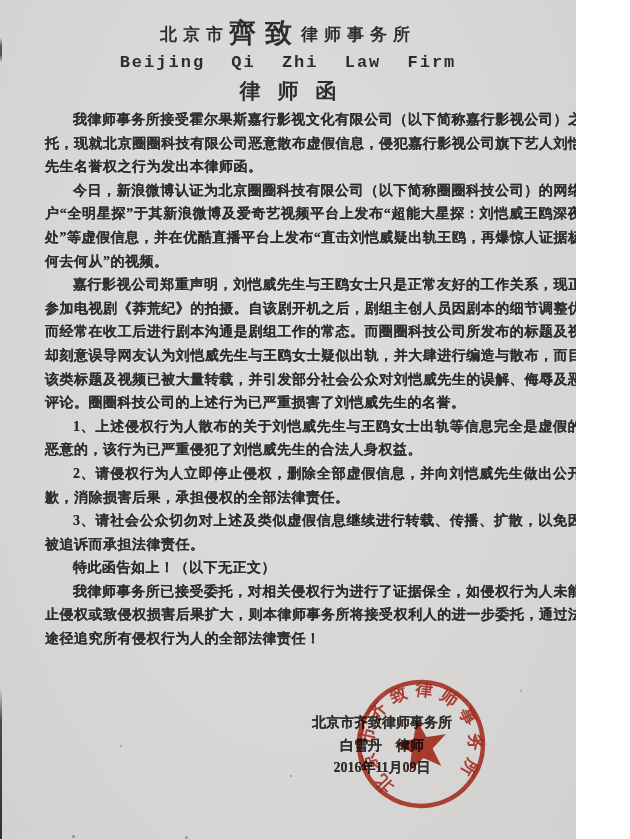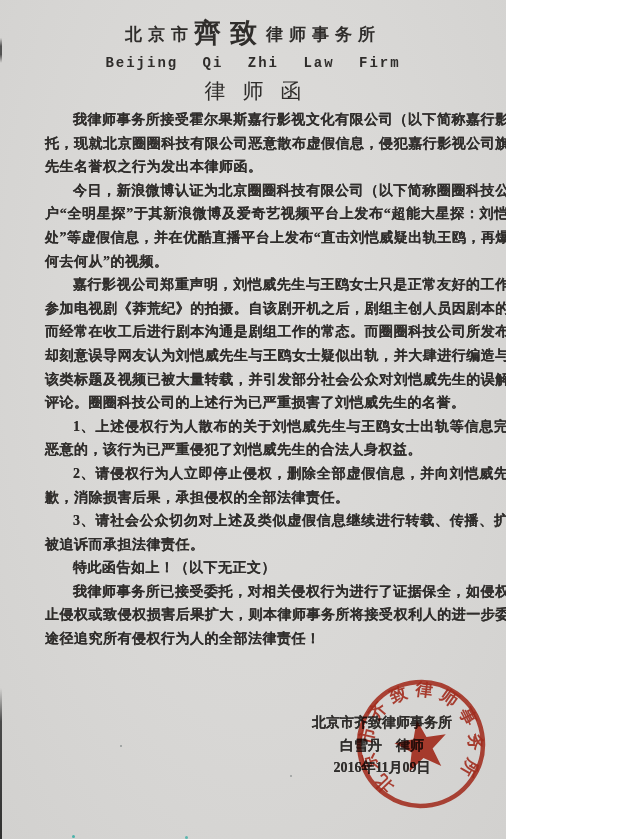--- a/index.html
+++ b/index.html
@@ -1,42 +1,42 @@
 <!DOCTYPE html>
 <html><head>
 <meta charset="utf-8">
 <style>
   html,body{margin:0;padding:0;}
   .page{
     position:relative;
-    width:506px;height:839px;
+    width:576px;height:839px;
     background:radial-gradient(ellipse at 50% 38%, #dedddb 0%, #d8d7d5 55%, #d2d1cf 100%);
     overflow:hidden;
     font-family:"Liberation Serif","DejaVu Sans",serif;
     color:#2f2d2b;
   }
   
   .edge-left{
     position:absolute;left:0;top:0;bottom:0;width:2px;
     background:linear-gradient(to bottom,
       rgba(80,80,80,0) 0%, rgba(80,80,80,0) 4.5%,
       rgba(60,60,60,.85) 5.5%, rgba(60,60,60,.85) 6.5%, rgba(80,80,80,0) 7.5%,
       rgba(80,80,80,0) 82%, rgba(40,40,40,.8) 86%, rgba(30,30,30,.9) 100%);
   }
   .speckle{position:absolute;border-radius:50%;}
   
   .letterhead{position:absolute;top:18px;left:0;right:0;text-align:center;}
   .firm-cn{font-weight:700;letter-spacing:6px;font-size:17px;line-height:30px;white-space:nowrap;}
   .firm-cn .brand{font-size:27px;letter-spacing:9px;vertical-align:-2px;}
   .firm-en{
     font-family:"Liberation Mono","DejaVu Sans Mono",monospace;
-    font-weight:700;font-size:14px;letter-spacing:2px;word-spacing:14px;
+    font-weight:700;font-size:17px;letter-spacing:2px;word-spacing:14px;
     line-height:26px;white-space:nowrap;
   }
-  .doc-title{font-weight:400;font-size:21px;letter-spacing:17px;line-height:30px;text-indent:17px;}
+  .doc-title{font-weight:700;font-size:21px;letter-spacing:17px;line-height:30px;text-indent:17px;}
   
   .body-text{
     position:absolute;left:45px;top:108px;width:552px;
     font-size:14px;font-weight:700;line-height:23.6px;letter-spacing:0.5px;
     text-align:justify;
     text-shadow:0 0 .6px rgba(47,45,43,.85);
   }
   .body-text p{margin:0;text-indent:2em;}
   
   .signature{

